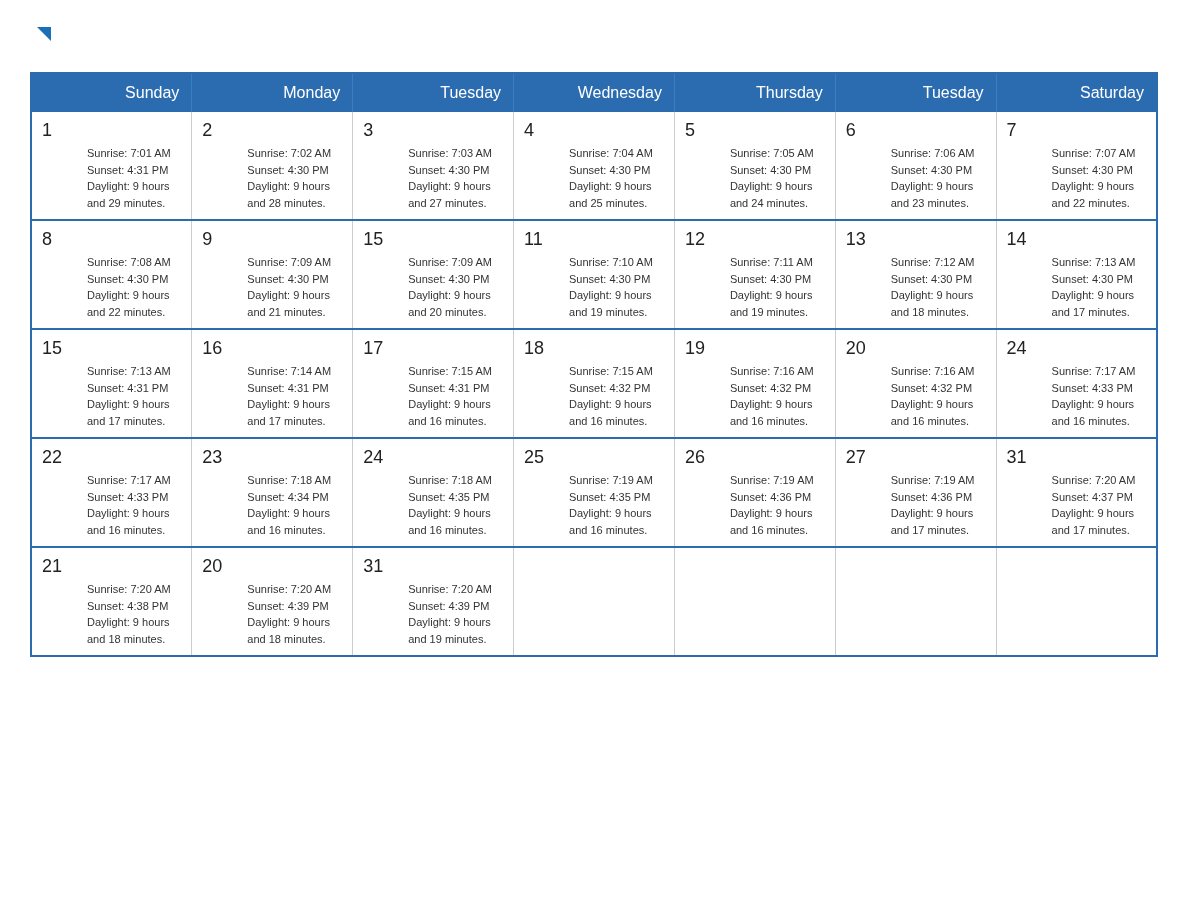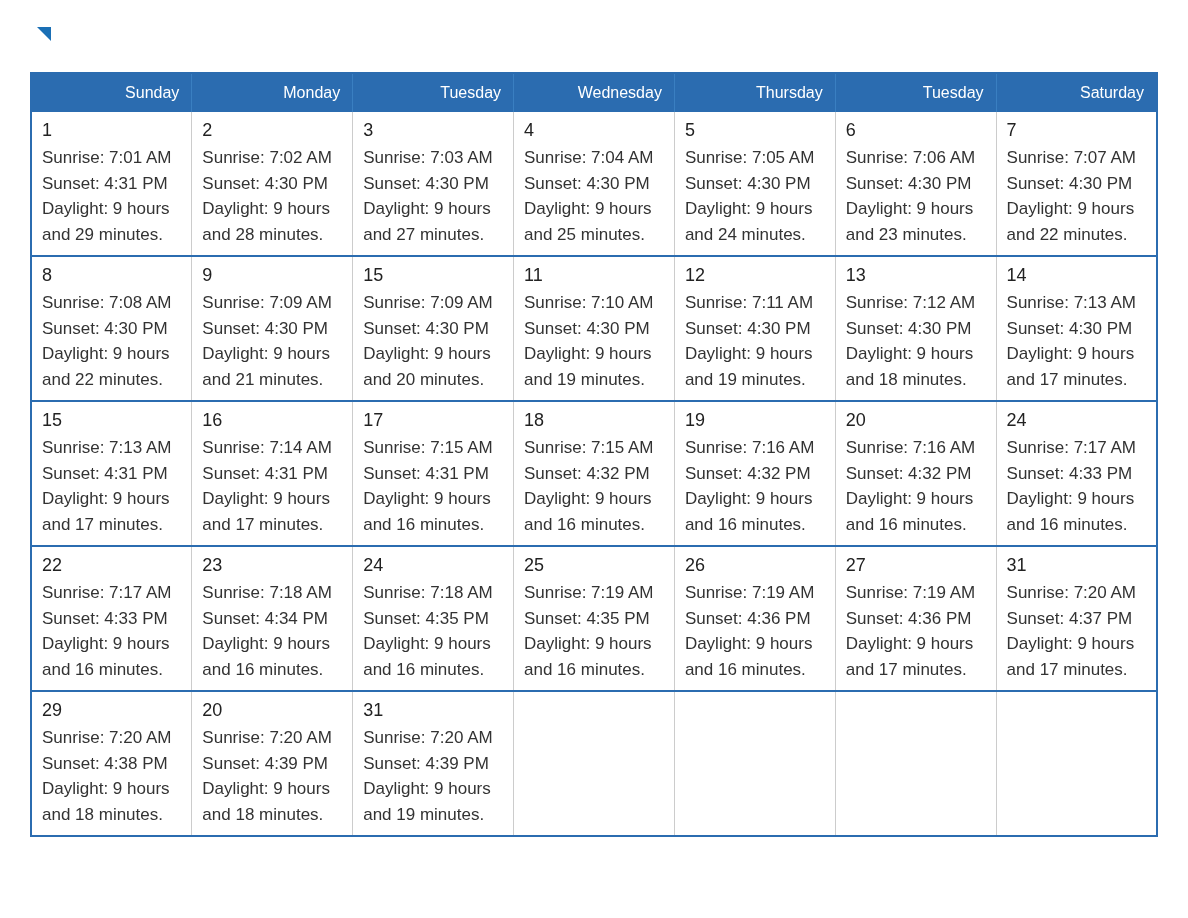--- a/index.html
+++ b/index.html
@@ -57,23 +57,24 @@
     .calendar-table td:last-child { border-right: none; }
     .calendar-table tr:last-child td { border-bottom: none; }
     .day-number {
       font-size: 18px;
       font-weight: normal;
       color: #222;
       display: block;
       margin-bottom: 4px;
     }
     .day-info {
-      font-size: 17px;
+      font-size: 11px;
       line-height: 1.5;
       color: #333;
+      margin-left: 45px;
     }
     .empty-cell {
       background: #fff;
     }
     .logo-wrapper {
       display: inline-flex;
       flex-direction: column;
     }
     .logo-row1 {
       display: flex;
@@ -381,21 +382,21 @@
         <div class="day-info">
           Sunrise: 7:20 AM<br>
           Sunset: 4:37 PM<br>
           Daylight: 9 hours<br>
           and 17 minutes.
         </div>
       </td>
       </tr>
       <tr>
         <td>
-        <span class="day-number">29</span>
+        <span class="day-number">21</span>
         <div class="day-info">
           Sunrise: 7:20 AM<br>
           Sunset: 4:38 PM<br>
           Daylight: 9 hours<br>
           and 18 minutes.
         </div>
       </td>
         <td>
         <span class="day-number">20</span>
         <div class="day-info">

